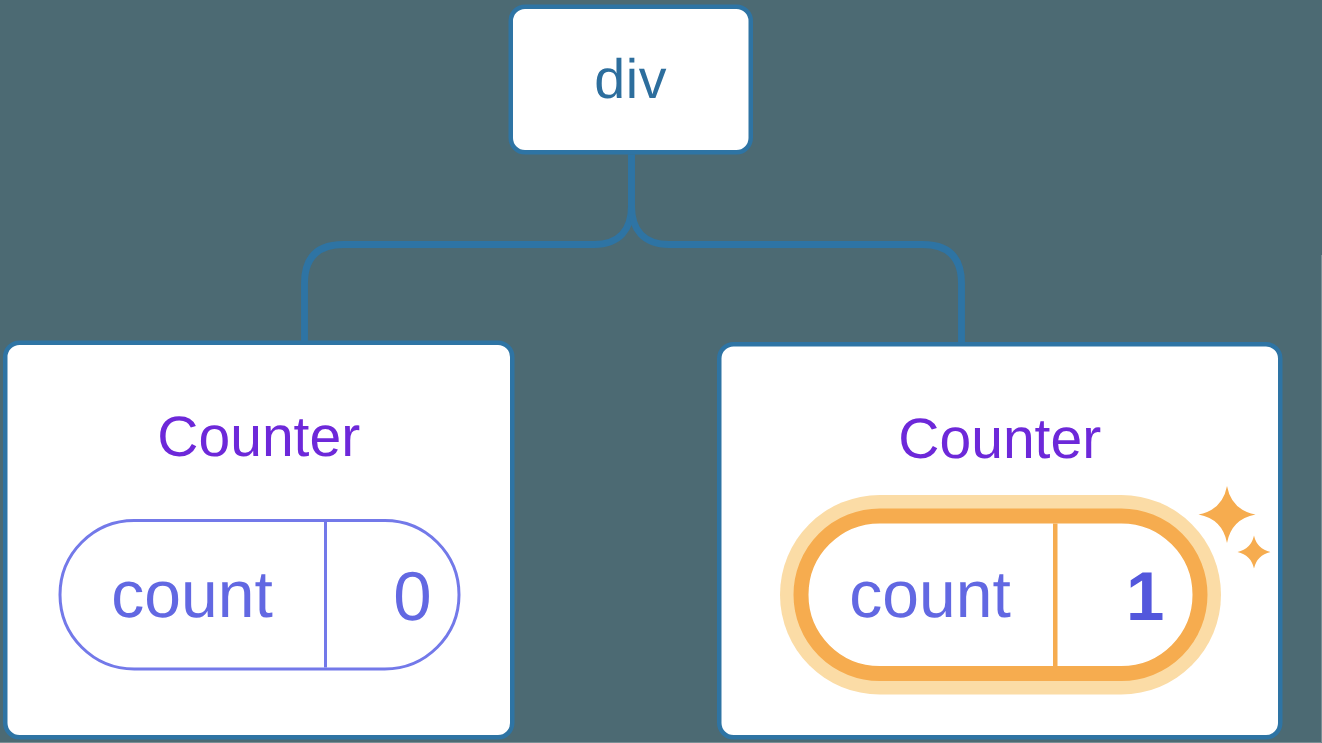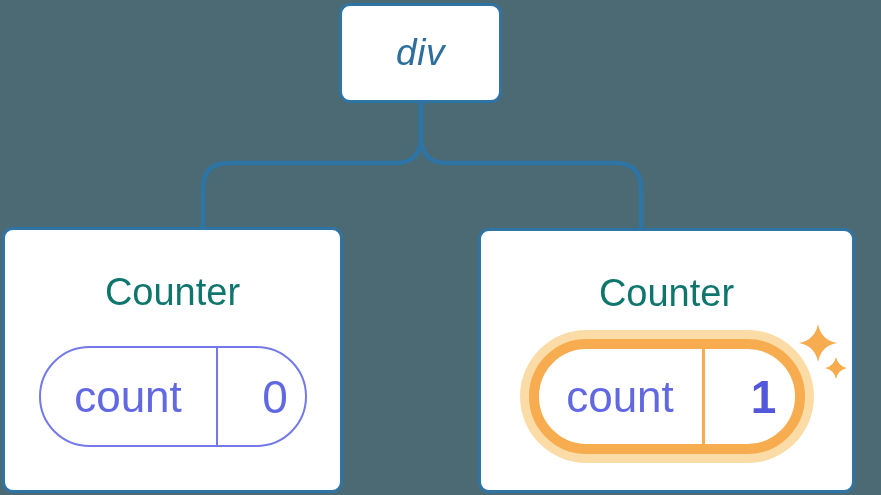--- a/index.html
+++ b/index.html
@@ -20,21 +20,20 @@
     box-sizing: border-box;
     background: #FFFFFF;
     border: 3px solid #2E74A4;
     border-radius: 11px;
     display: flex; align-items: center; justify-content: center;
   }
   .root-node .label {
     font-size: 37px;
     color: #2D6E9D;
     letter-spacing: 0.5px;
-    font-style: italic;
   }
 
   
   .connector {
     position: absolute;
     left: 0; top: 0;
     width: 881px; height: 495px;
     pointer-events: none;
   }
 
@@ -49,21 +48,21 @@
     flex-direction: column;
     align-items: center;
   }
   .card-left  { left: 2px;   top: 227px; width: 341px; height: 266px; }
   .card-right { left: 478px; top: 228px; width: 377px; height: 265px; }
 
   .card-title {
     margin-top: 40px;
     font-size: 38px;
     line-height: 44px;
-    color: #0f766e;
+    color: #6d28d9;
   }
 
   
   .pill {
     display: flex;
     align-items: stretch;
     box-sizing: border-box;
     background: #FFFFFF;
     gap: 28px;
   }

